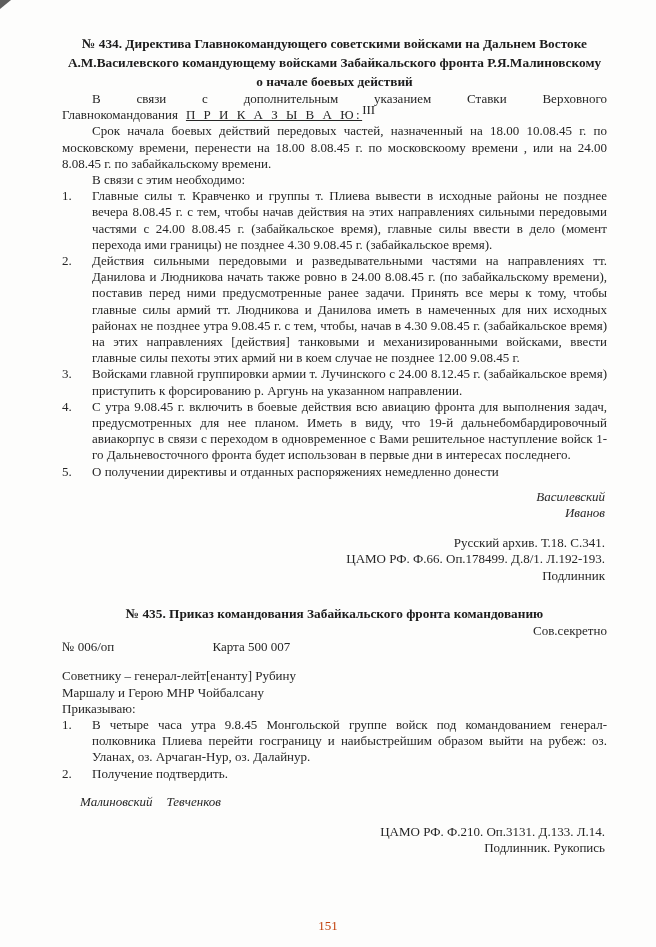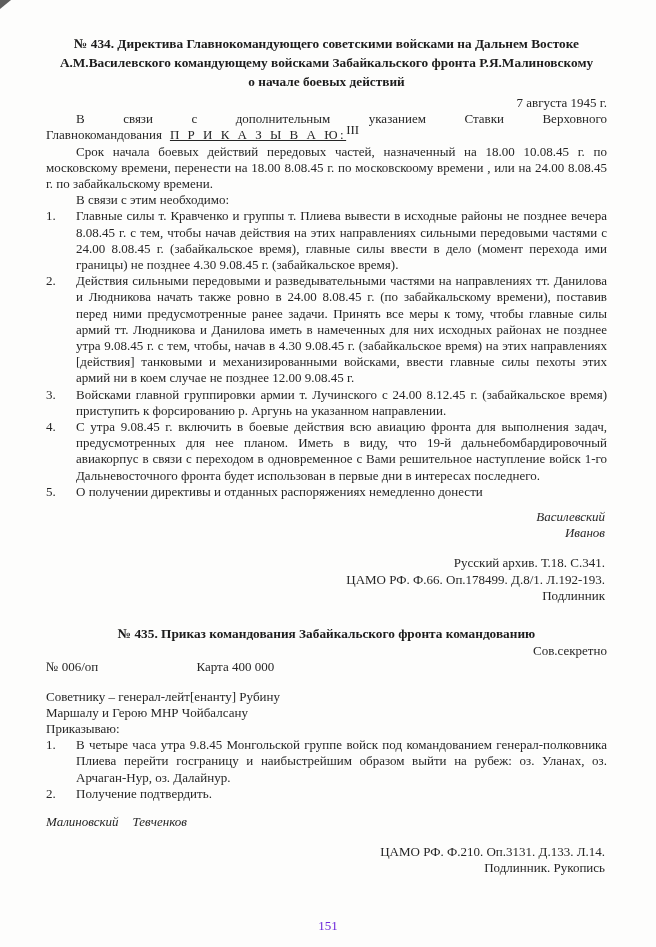--- a/index.html
+++ b/index.html
@@ -7,37 +7,37 @@
     width: 656px; height: 947px;
     background: #f4f4f2;
     font-family: "Liberation Serif", "DejaVu Serif", serif;
     color: #262626;
   }
   .page {
     position: relative;
     width: 656px; height: 947px;
     background: #fdfdfc;
     box-sizing: border-box;
-    padding: 34px 49px 0 46px;
+    padding: 34px 49px 0 62px;
     overflow: hidden;
   }
   .corner-mark {
     position: absolute; top: 0; left: 0;
     width: 0; height: 0;
     border-top: 9px solid rgba(40,40,40,.75);
     border-right: 11px solid transparent;
   }
   .txt { font-size: 13px; line-height: 16.2px; }
   .title {
     text-align: center; font-weight: bold;
     font-size: 13.3px; line-height: 19px;
     color: #1c1c1c;
   }
   .right   { text-align: right; }
-  .italic  { font-style: italic; }
+  .italic  { font-style: italic; margin-left: 18px; }
   .justify { text-align: justify; }
   p { margin: 0; }
   .indent { text-indent: 30px; }
   .split { display: flex; justify-content: space-between; }
   .order-word {
     text-decoration: underline;
     letter-spacing: 2.5px;
     margin-left: 8px;
     white-space: nowrap;
   }
@@ -49,37 +49,36 @@
   .sig-block   { margin-top: 9px; margin-right: 2px; }
   .src-block   { margin-top: 14px; margin-right: 2px; text-align: right; }
   .doc435      { margin-top: 20px; }
   .addr-block  { margin-top: 13px; }
   .map-row span.map-label { display: inline-block; margin-left: 95px; }
   .sig-row { margin-top: 12px; }
   .sig-row span { margin-right: 14px; }
   .page-number {
     position: absolute; left: 0; bottom: 13px;
     width: 656px; text-align: center;
-    font-size: 13px; color: #6d28d9;
+    font-size: 13px; color: #c2410c;
   }
 </style>
 </head>
 <body>
 
 <div class="page">
   <div class="corner-mark"></div>
 
   <section>
     <div class="title">
       <div>№ 434. Директива Главнокомандующего советскими войсками на Дальнем Востоке</div>
       <div>А.М.Василевского командующему войсками Забайкальского фронта Р.Я.Малиновскому</div>
       <div>о начале боевых действий</div>
     </div>
 
-    <div class="txt right" style="margin-top:4px">7 августа 1945 г.</div>
 
 
     <p class="txt justify indent"><span>В связи с дополнительным указанием Ставки Верховного Главнокомандования</span><span class="order-word">П Р И К А З Ы В А Ю:</span><sup class="fn">III</sup></p>
 
     <p class="txt justify indent">Срок начала боевых действий передовых частей, назначенный на 18.00 10.08.45 г. по московскому времени, перенести на 18.00 8.08.45 г. по московскоому времени , или на 24.00 8.08.45 г. по забайкальскому времени.</p>
     <p class="txt indent">В связи с этим необходимо:</p>
 
     <ol class="items txt">
       <li>
         <span class="li-num">1.</span>
@@ -117,21 +116,21 @@
 
   <section class="doc435">
     <div class="title">
       <div>№ 435. Приказ командования Забайкальского фронта командованию</div>
     </div>
 
     <div class="txt right">Сов.секретно</div>
 
     <div class="txt map-row">
       <span>№ 006/оп</span>
-      <span class="map-label">Карта 400 000</span>
+      <span class="map-label">Карта 500 007</span>
     </div>
 
     <div class="txt addr-block">
       <div>Советнику – генерал-лейт[енанту] Рубину</div>
       <div>Маршалу и Герою МНР Чойбалсану</div>
     </div>
 
     <p class="txt">Приказываю:</p>
 
     <ol class="items txt">

